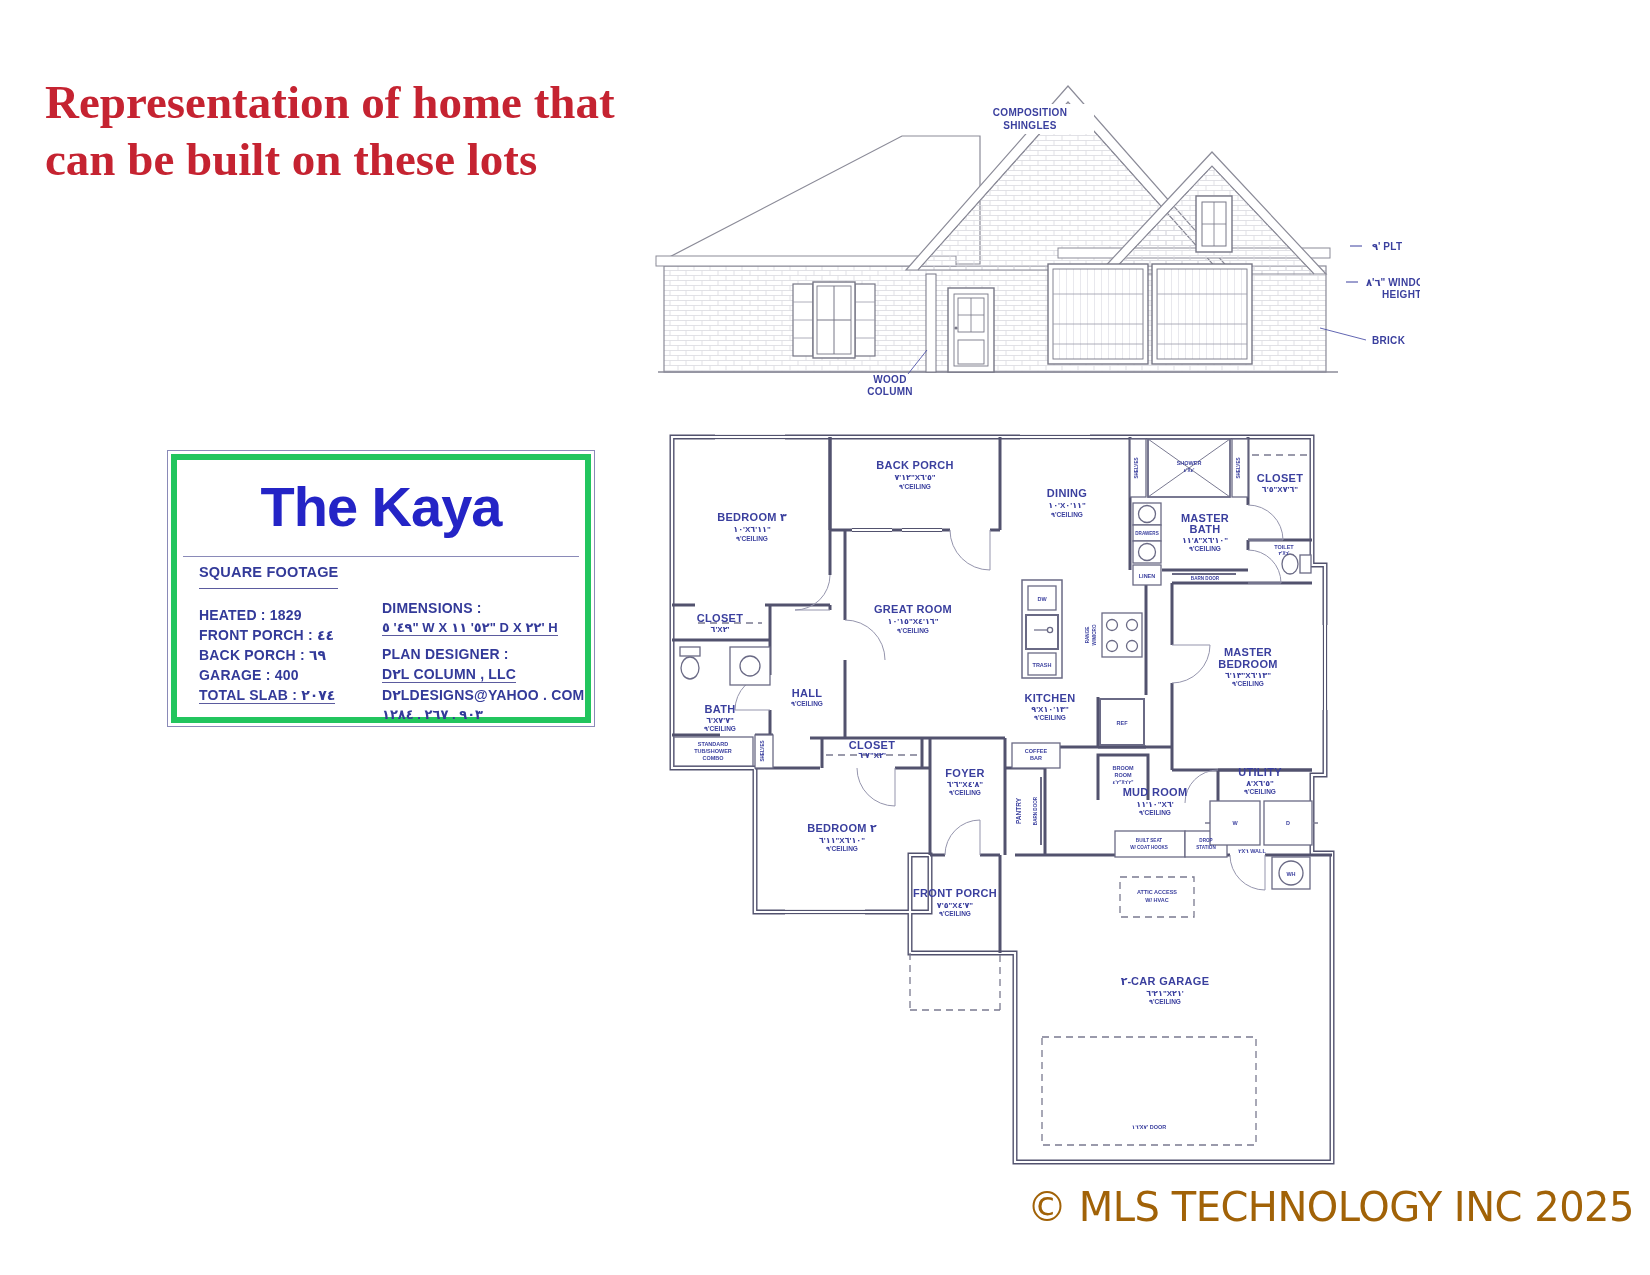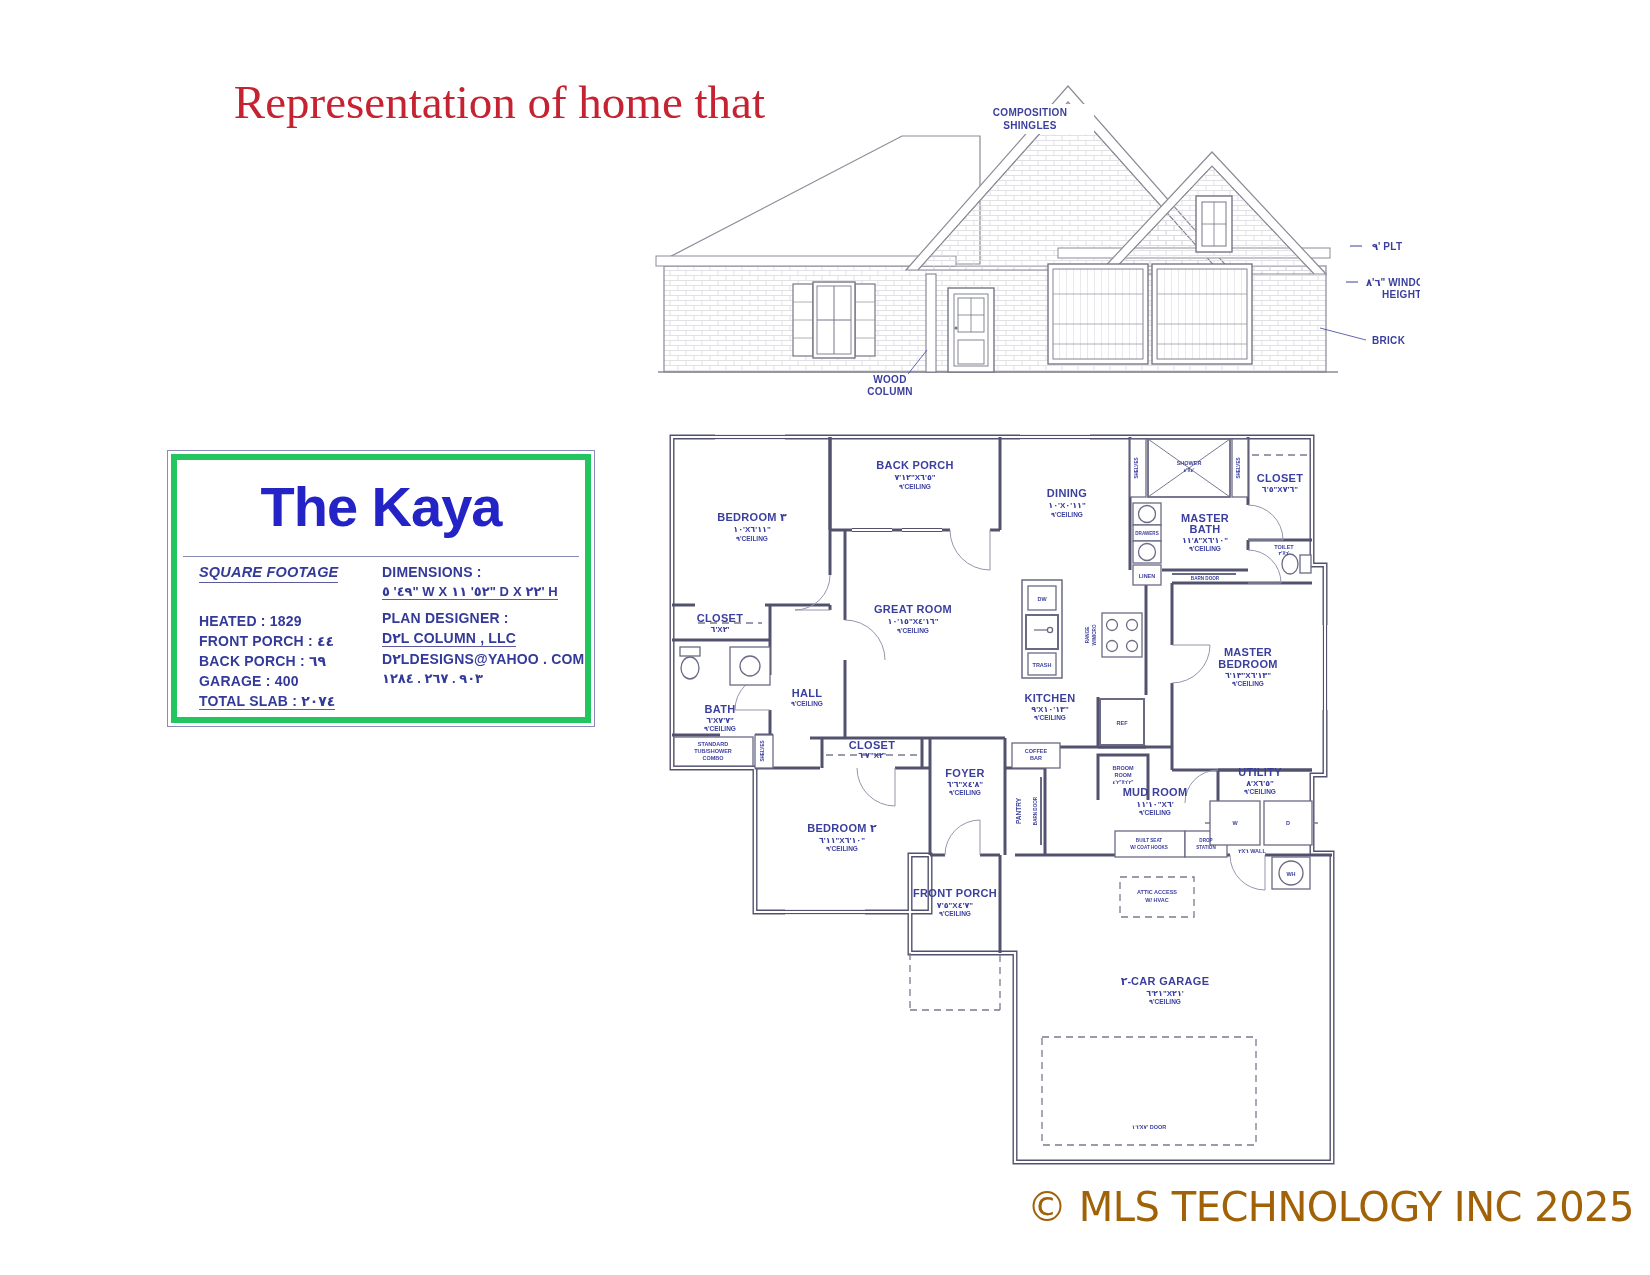--- a/index.html
+++ b/index.html
@@ -1,32 +1,32 @@
 <!DOCTYPE html>
 <html><head>
 <meta charset="utf-8">
 <style>
   html,body{margin:0;padding:0;background:#fff;}
   .page{position:relative;width:1650px;height:1275px;background:#ffffff;overflow:hidden;
         font-family:"Liberation Sans","DejaVu Sans",sans-serif;}
   
-  .headline{position:absolute;left:45px;top:74px;width:720px;text-align:right;
+  .headline{position:absolute;left:45px;top:74px;width:720px;text-align:left;
     font-family:"Liberation Serif","DejaVu Serif",serif;
-    color:#c52331;font-size:47px;line-height:57px;font-weight:400;}
+    color:#c52331;font-size:47px;line-height:57px;font-weight:700;}
   
   .tblock{position:absolute;left:167px;top:450px;width:428px;height:277px;
     border:1px solid #8a8ab8;box-sizing:border-box;padding:3px;}
   .tblock-inner{border:6px solid #22c55e;height:100%;box-sizing:border-box;position:relative;}
   .tblock-title{position:absolute;top:14px;left:0;right:0;text-align:center;
     color:#2424c6;font-size:56px;font-weight:600;letter-spacing:-1px;}
   .tblock-rule{position:absolute;top:96px;left:6px;right:6px;border-top:1px solid #8a8ab8;}
   .tcol{position:absolute;top:104px;color:#333a99;font-size:14px;font-weight:700;letter-spacing:.2px;}
   .tcol-left{left:22px;width:180px;}
-  .tcol-right{left:205px;width:210px;}
-  .thead{font-size:14.5px;border-bottom:1px solid #5b5b9e;display:inline-block;padding-bottom:2px;margin-bottom:20px;font-style:italic;}
+  .tcol-right{left:205px;width:210px;margin-top:36px;}
+  .thead{font-size:14.5px;border-bottom:1px solid #5b5b9e;display:inline-block;padding-bottom:8px;margin-bottom:8px;}
   .trow{margin-top:4px;white-space:nowrap;}
   .trow.first{margin-top:10px;}
   .u{border-bottom:1px solid #5b5b9e;display:inline-block;}
   .tsmall{font-size:13px;}
   
   .watermark{position:absolute;right:16px;top:1184px;width:820px;text-align:right;
     color:#a16207;font-size:40px;letter-spacing:-0.5px;font-family:"DejaVu Sans",sans-serif;}
   
   .elev{position:absolute;left:650px;top:78px;}
   .plan{position:absolute;left:660px;top:425px;}
@@ -39,20 +39,21 @@
   .el{font-size:10px;font-weight:700;letter-spacing:.3px;}
   .elm{font-size:10px;font-weight:700;letter-spacing:.3px;text-anchor:middle;}
 </style>
 </head>
 <body>
 
 <div class="page">
 
   <div class="headline">
     <div>Representation of home that</div>
+    <div>can be built on these lots</div>
   </div>
 
   <svg class="elev" width="770" height="330" viewBox="0 0 770 330">
     <defs>
       <pattern id="brk" width="16" height="10" patternUnits="userSpaceOnUse">
         <path d="M0,2.5H16 M0,7.5H16 M4,2.5V7.5 M12,7.5V10 M12,0V2.5" stroke="#d9d9e0" stroke-width="0.8" fill="none"></path>
       </pattern>
       <pattern id="slat" width="7" height="7" patternUnits="userSpaceOnUse">
         <path d="M3.5,0V7" stroke="#e2e2e8" stroke-width="0.8" fill="none"></path>
       </pattern>

